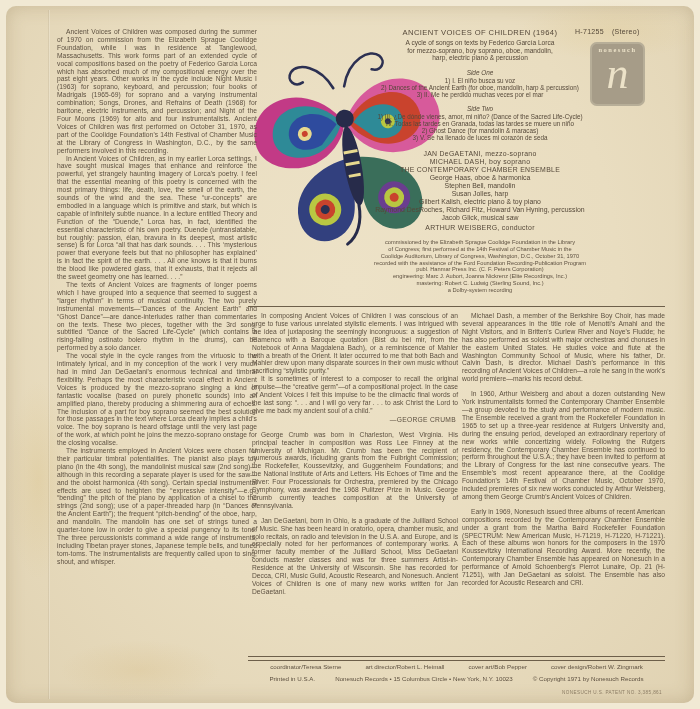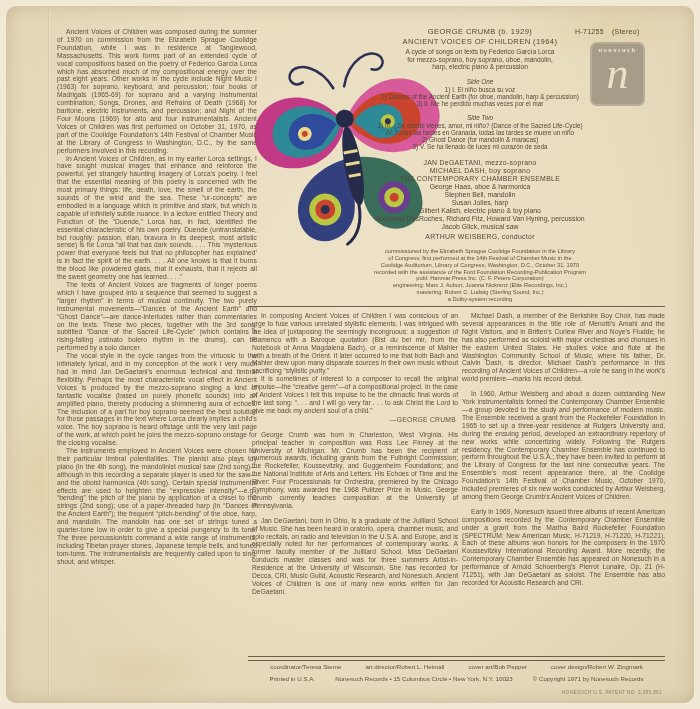--- a/index.html
+++ b/index.html
@@ -113,21 +113,20 @@
 
 <div class="left-col">
   <p>Ancient Voices of Children was composed during the summer of 1970 on commission from the Elizabeth Sprague Coolidge Foundation, while I was in residence at Tanglewood, Massachusetts. This work forms part of an extended cycle of vocal compositions based on the poetry of Federico García Lorca which has absorbed much of my compositional energy over the past eight years. Other works in the cycle include Night Music I (1963) for soprano, keyboard, and percussion; four books of Madrigals (1965-69) for soprano and a varying instrumental combination; Songs, Drones, and Refrains of Death (1968) for baritone, electric instruments, and percussion; and Night of the Four Moons (1969) for alto and four instrumentalists. Ancient Voices of Children was first performed on October 31, 1970, as part of the Coolidge Foundation's 14th Festival of Chamber Music at the Library of Congress in Washington, D.C., by the same performers involved in this recording.</p>
   <p>In Ancient Voices of Children, as in my earlier Lorca settings, I have sought musical images that enhance and reinforce the powerful, yet strangely haunting imagery of Lorca's poetry. I feel that the essential meaning of this poetry is concerned with the most primary things: life, death, love, the smell of the earth, the sounds of the wind and the sea. These “ur-concepts” are embodied in a language which is primitive and stark, but which is capable of infinitely subtle nuance. In a lecture entitled Theory and Function of the “Duende,” Lorca has, in fact, identified the essential characteristic of his own poetry. Duende (untranslatable, but roughly: passion, élan, bravura in its deepest, most artistic sense) is for Lorca “all that has dark sounds. . . . This ‘mysterious power that everyone feels but that no philosopher has explained’ is in fact the spirit of the earth. . . . All one knows is that it burns the blood like powdered glass, that it exhausts, that it rejects all the sweet geometry one has learned. . . .”</p>
   <p>The texts of Ancient Voices are fragments of longer poems which I have grouped into a sequence that seemed to suggest a “larger rhythm” in terms of musical continuity. The two purely instrumental movements—“Dances of the Ancient Earth” and “Ghost Dance”—are dance-interludes rather than commentaries on the texts. These two pieces, together with the 3rd song, subtitled “Dance of the Sacred Life-Cycle” (which contains a rising-falling ostinato bolero rhythm in the drums), can be performed by a solo dancer.</p>
   <p>The vocal style in the cycle ranges from the virtuosic to the intimately lyrical, and in my conception of the work I very much had in mind Jan DeGaetani's enormous technical and timbral flexibility. Perhaps the most characteristic vocal effect in Ancient Voices is produced by the mezzo-soprano singing a kind of fantastic vocalise (based on purely phonetic sounds) into an amplified piano, thereby producing a shimmering aura of echoes. The inclusion of a part for boy soprano seemed the best solution for those passages in the text where Lorca clearly implies a child's voice. The boy soprano is heard offstage until the very last page of the work, at which point he joins the mezzo-soprano onstage for the closing vocalise.</p>
   <p>The instruments employed in Ancient Voices were chosen for their particular timbral potentialities. The pianist also plays toy piano (in the 4th song), the mandolinist musical saw (2nd song)—although in this recording a separate player is used for the saw—and the oboist harmonica (4th song). Certain special instrumental effects are used to heighten the “expressive intensity”—e.g., “bending” the pitch of the piano by application of a chisel to the strings (2nd song); use of a paper-threaded harp (in “Dances of the Ancient Earth”); the frequent “pitch-bending” of the oboe, harp, and mandolin. The mandolin has one set of strings tuned a quarter-tone low in order to give a special pungency to its tone. The three percussionists command a wide range of instruments, including Tibetan prayer stones, Japanese temple bells, and tuned tom-toms. The instrumentalists are frequently called upon to sing, shout, and whisper.</p>
 </div>
 
 <div class="head">
-  <div class="composer">GEORGE CRUMB (b. 1929)</div>
   <div class="title">ANCIENT VOICES OF CHILDREN (1964)</div>
   <div class="sub">A cycle of songs on texts by Federico García Lorca</div>
   <div class="sub">for mezzo-soprano, boy soprano, oboe, mandolin,</div>
   <div class="sub">harp, electric piano &amp; percussion</div>
 
   <div class="side-label">Side One</div>
   <div class="track">1) I. El niño busca su voz</div>
   <div class="track">2) Dances of the Ancient Earth (for oboe, mandolin, harp &amp; percussion)</div>
   <div class="track">3) II. Me he perdido muchas veces por el mar</div>
 

